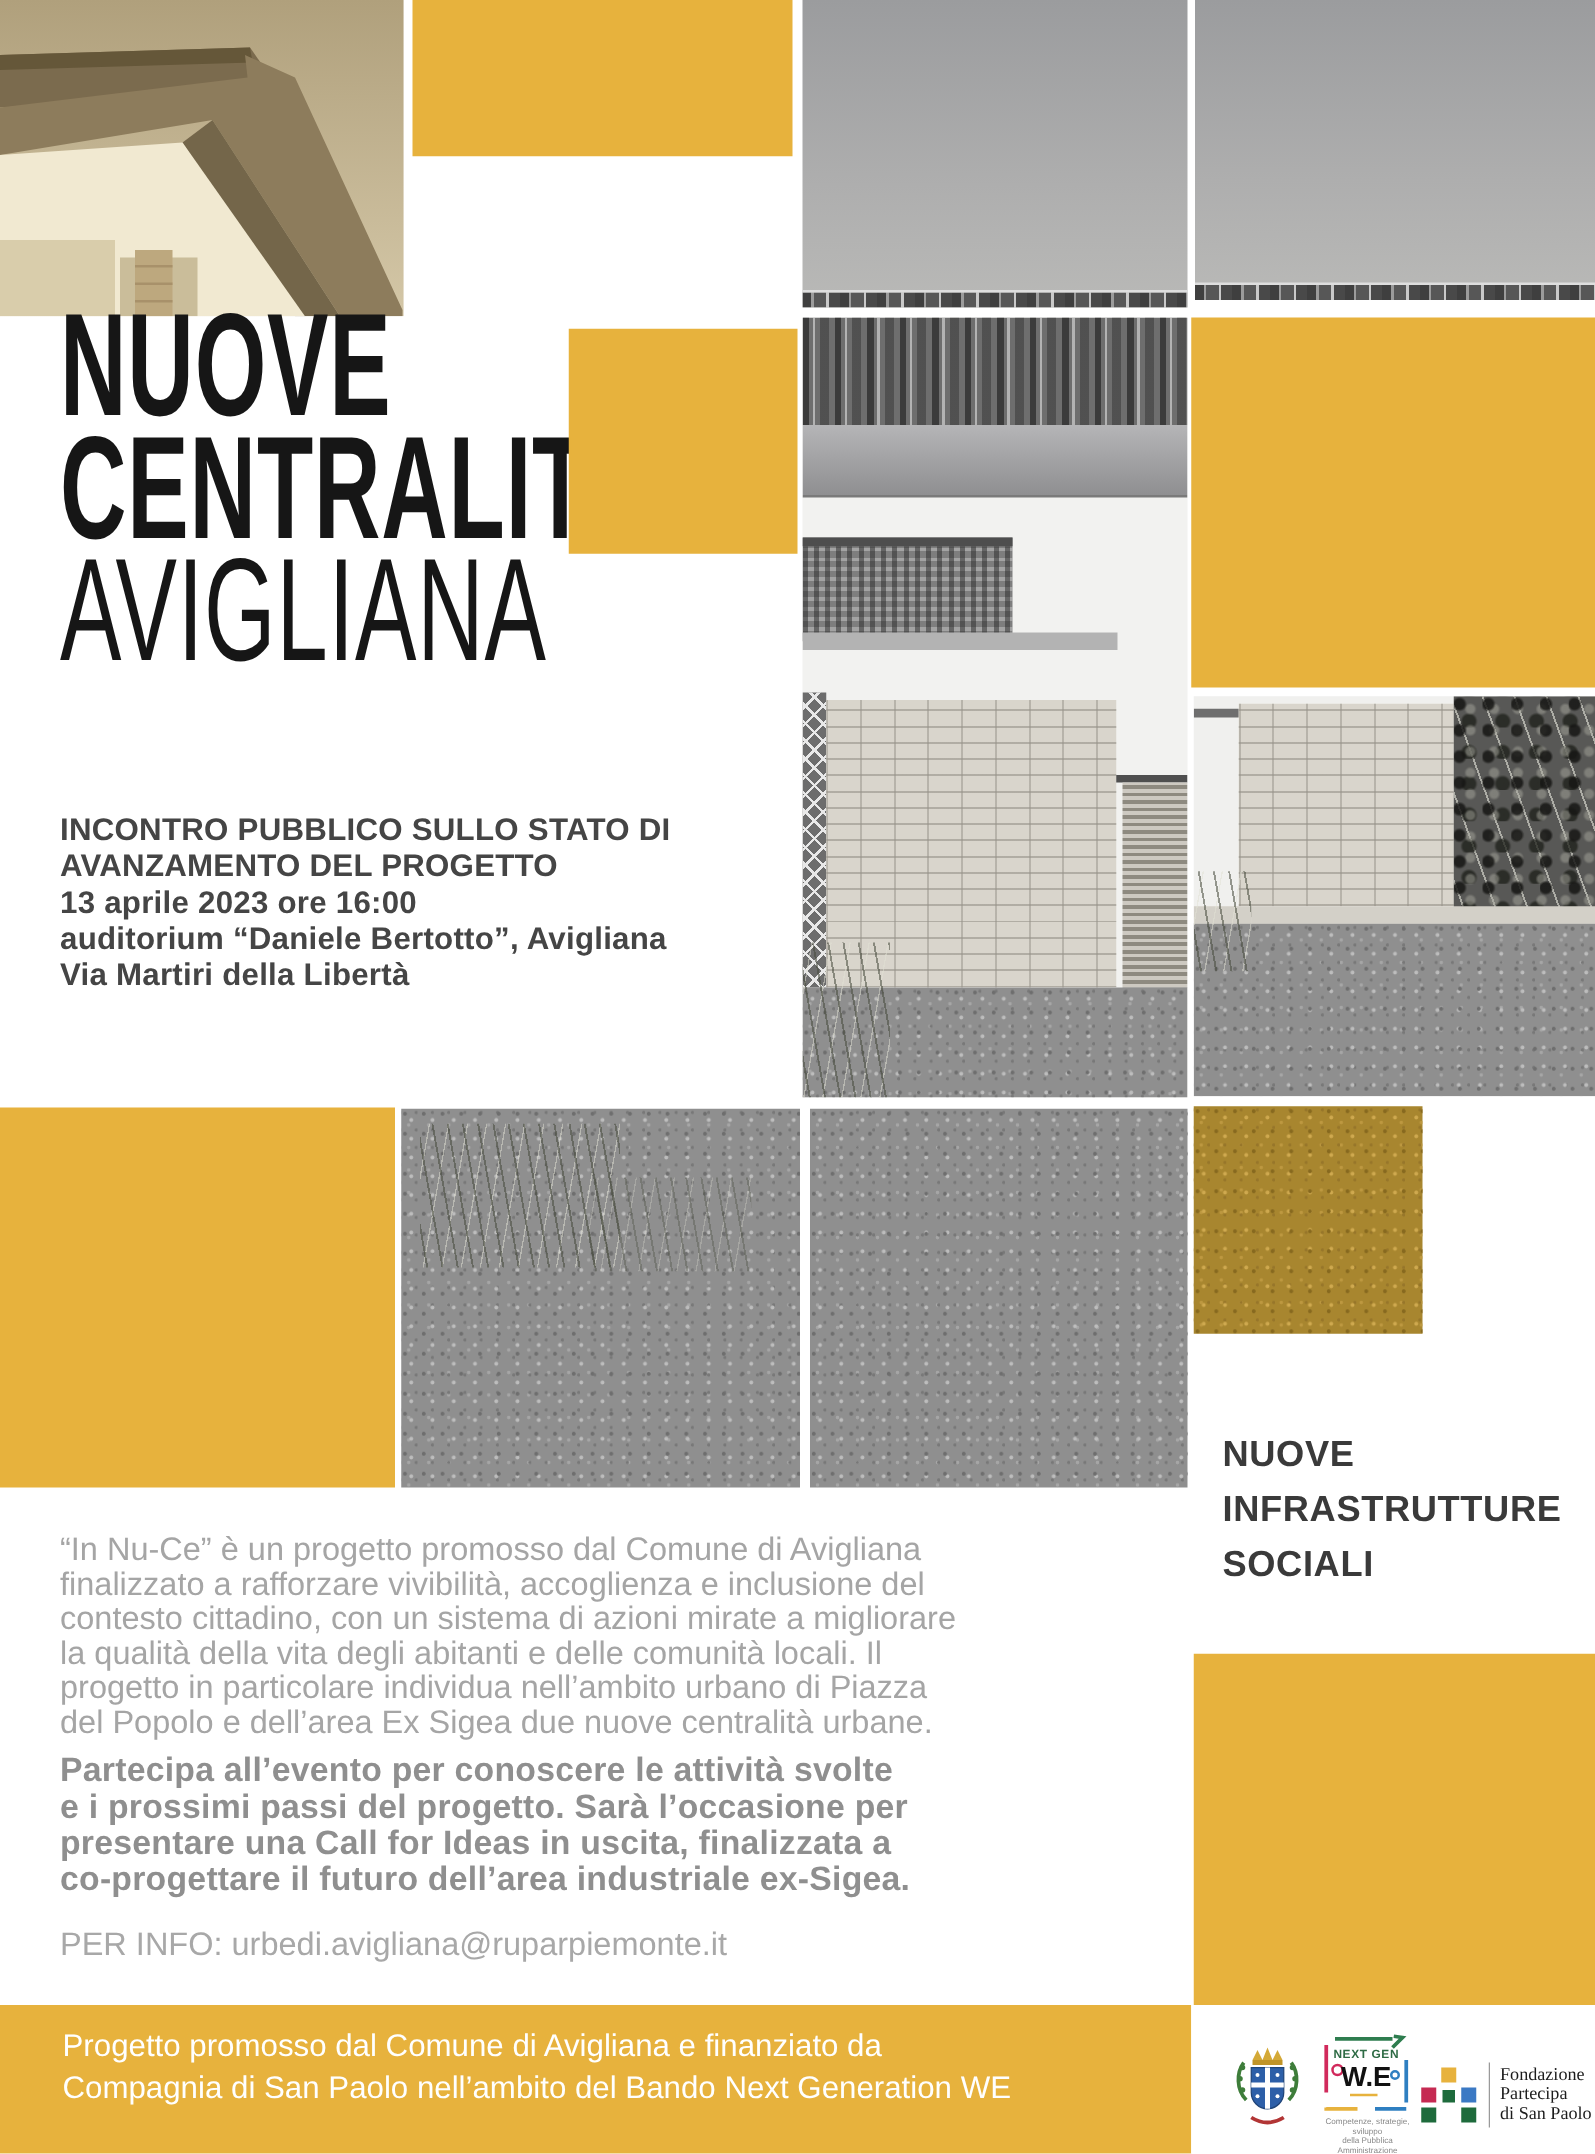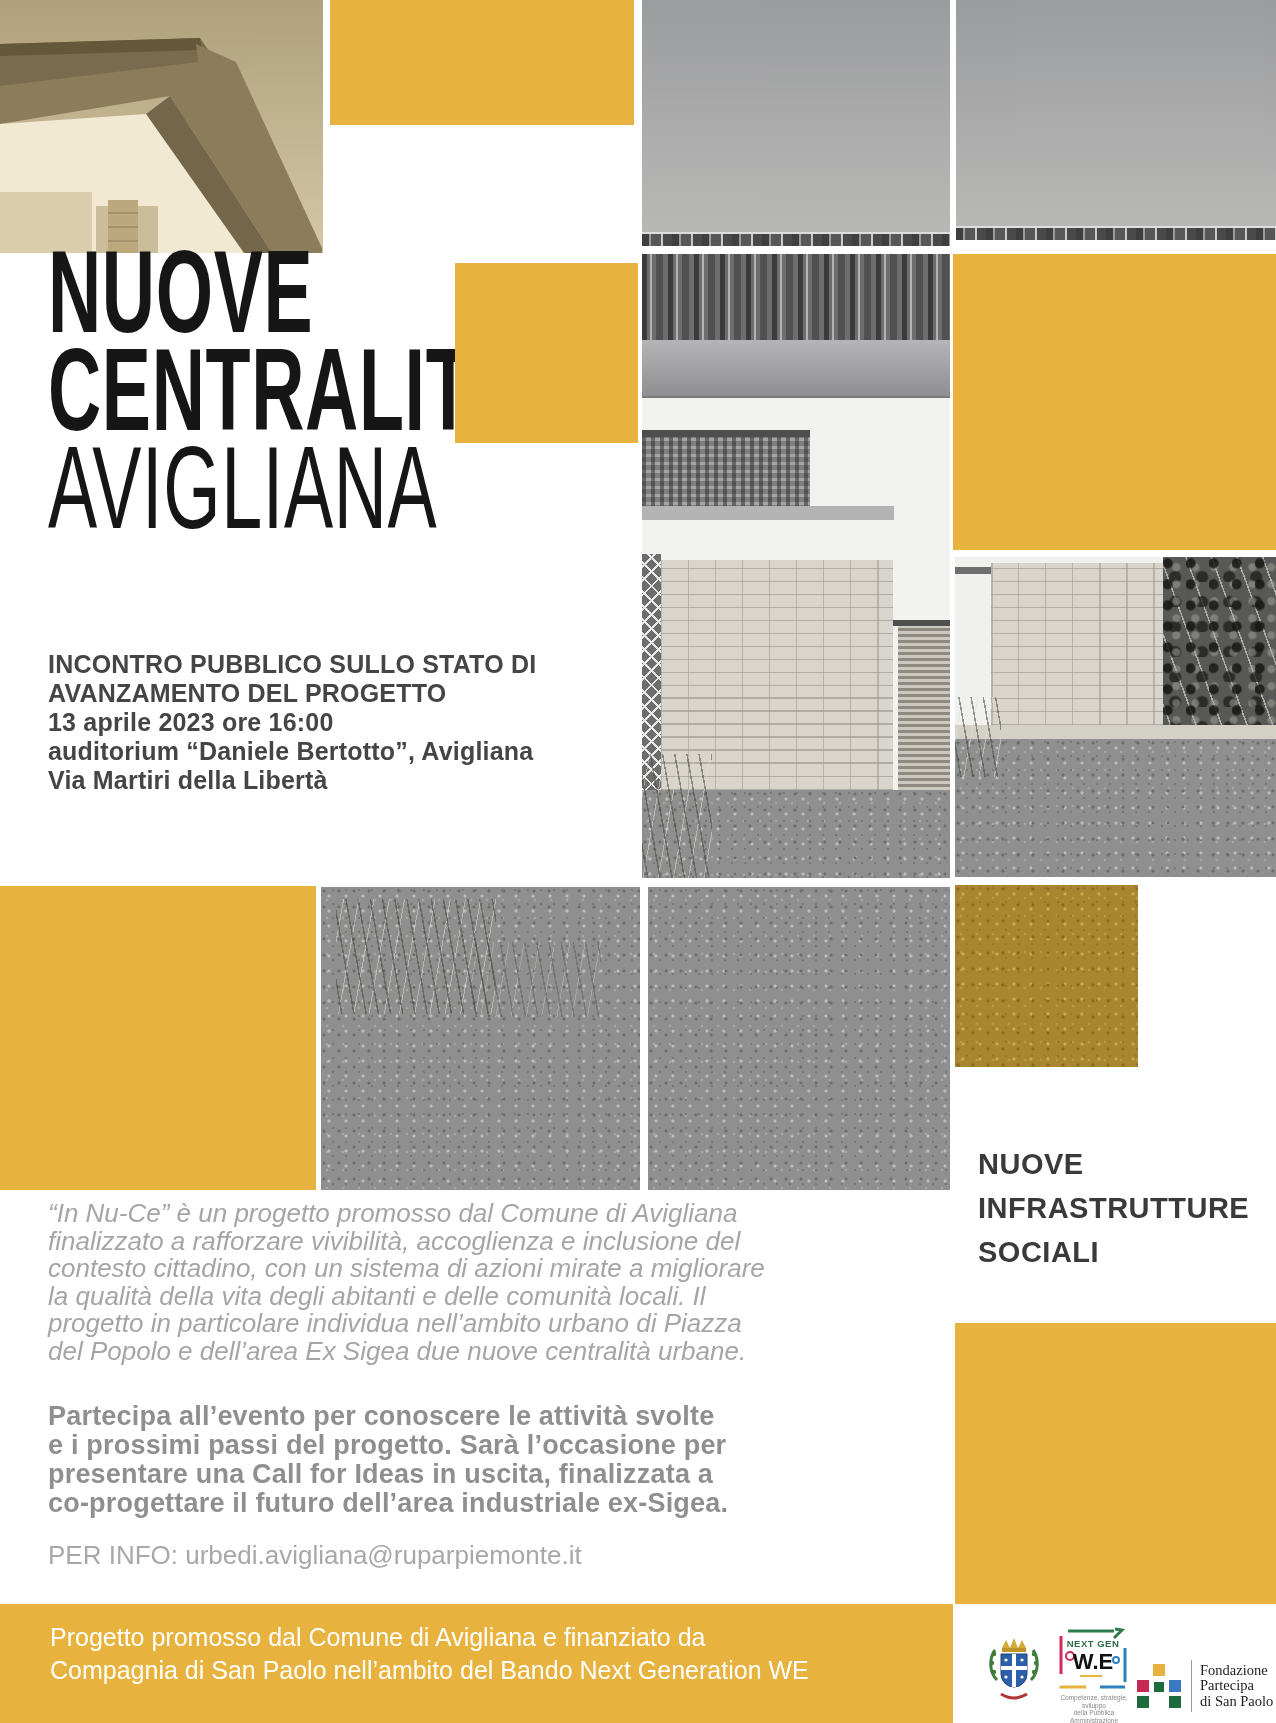--- a/index.html
+++ b/index.html
@@ -47,37 +47,37 @@
     repeating-linear-gradient(100deg, transparent 0 7px, rgba(225,225,212,.5) 7px 8px, transparent 8px 15px);}
 
   
   .title{position:absolute;left:48px;top:243px;color:#161616;}
   .t-line{height:98px;line-height:98px;white-space:nowrap;}
   .t-scale{display:inline-block;transform:scaleX(0.63);transform-origin:left center;
            font-size:117px;font-weight:700;letter-spacing:1px;}
   .t-light{font-weight:400;}
   .event{position:absolute;left:48px;top:650px;font-size:25px;line-height:29px;
          font-weight:700;color:#454545;letter-spacing:.2px;}
-  .para1{position:absolute;left:48px;top:1200px;width:830px;font-size:26px;line-height:27.5px;
-         color:#a5a5a5;white-space:pre-line;font-style:italic;}
+  .para1{position:absolute;left:48px;top:1226px;width:830px;font-size:26px;line-height:27.5px;
+         color:#a5a5a5;white-space:pre-line;}
   .para2{position:absolute;left:48px;top:1402px;width:830px;font-size:27px;line-height:29px;
          font-weight:700;color:#8f8f8f;white-space:pre-line;letter-spacing:.2px;}
   .info{position:absolute;left:48px;top:1540px;font-size:26px;color:#a8a8a8;}
   .sidebar-heading{position:absolute;left:978px;top:1142px;width:298px;font-size:29px;
          font-weight:700;color:#3a3a3a;line-height:44px;letter-spacing:.5px;}
 
   
   .footer-band{position:absolute;left:0;top:1604px;width:953px;height:119px;}
   .footer-msg{position:absolute;left:50px;top:17px;font-size:25px;line-height:33px;
               color:#ffffff;white-space:pre-line;}
   .footer-logos{position:absolute;left:953px;top:1604px;width:323px;height:119px;background:#ffffff;padding-left:24px;}
   .nextgen{position:absolute;left:103px;top:22px;width:74px;height:66px;}
   .ng-caption{position:absolute;left:99px;top:90px;width:84px;font-size:6.5px;line-height:7.5px;
               color:#888;text-align:center;}
-  .fond{position:absolute;left:183px;top:46px;display:flex;align-items:center;margin-top:10px;}
+  .fond{position:absolute;left:183px;top:46px;display:flex;align-items:center;}
   .fond-text{font-family:"Liberation Serif", serif;font-size:14.5px;line-height:15.5px;
              color:#1c1c1c;margin-left:8px;}
   .fond-divider{width:1px;height:52px;background:#9a9a9a;margin-left:9px;}
 </style>
 </head>
 <body>
 
 <div class="page">
 
   <div class="photo" style="left:0;top:0;width:323px;height:253px;">

